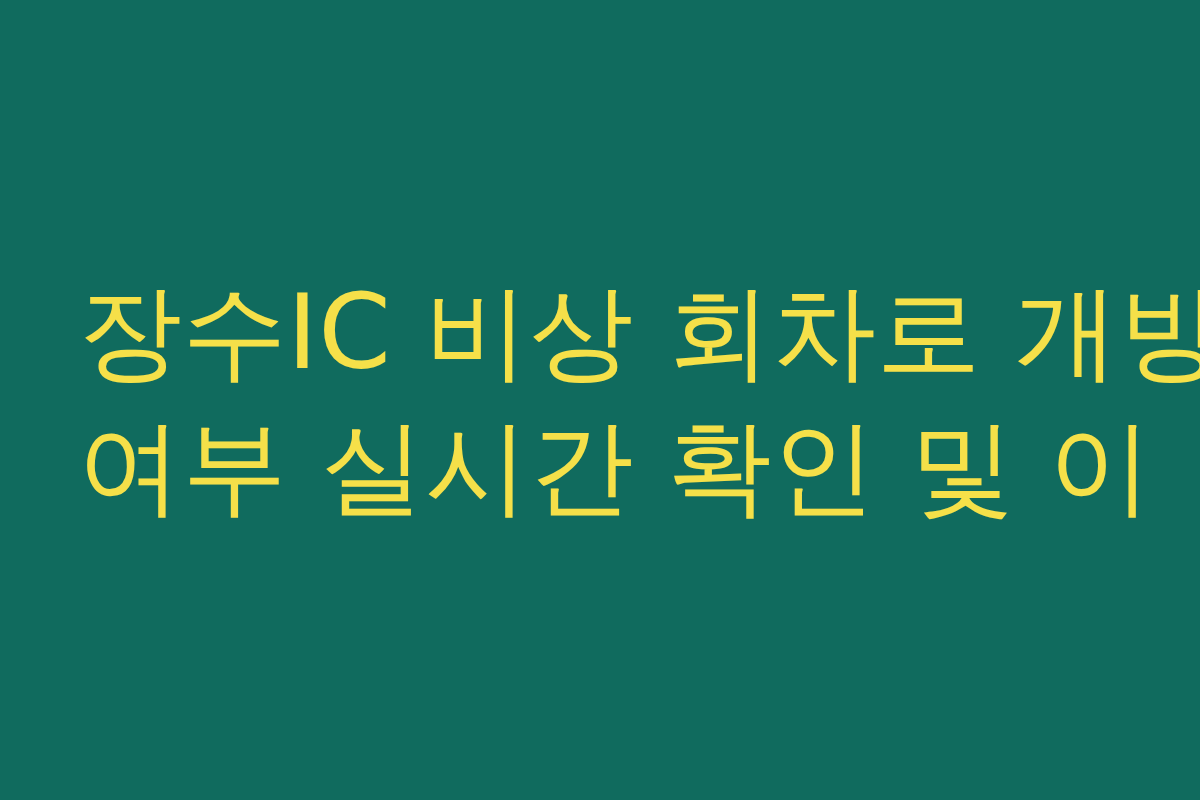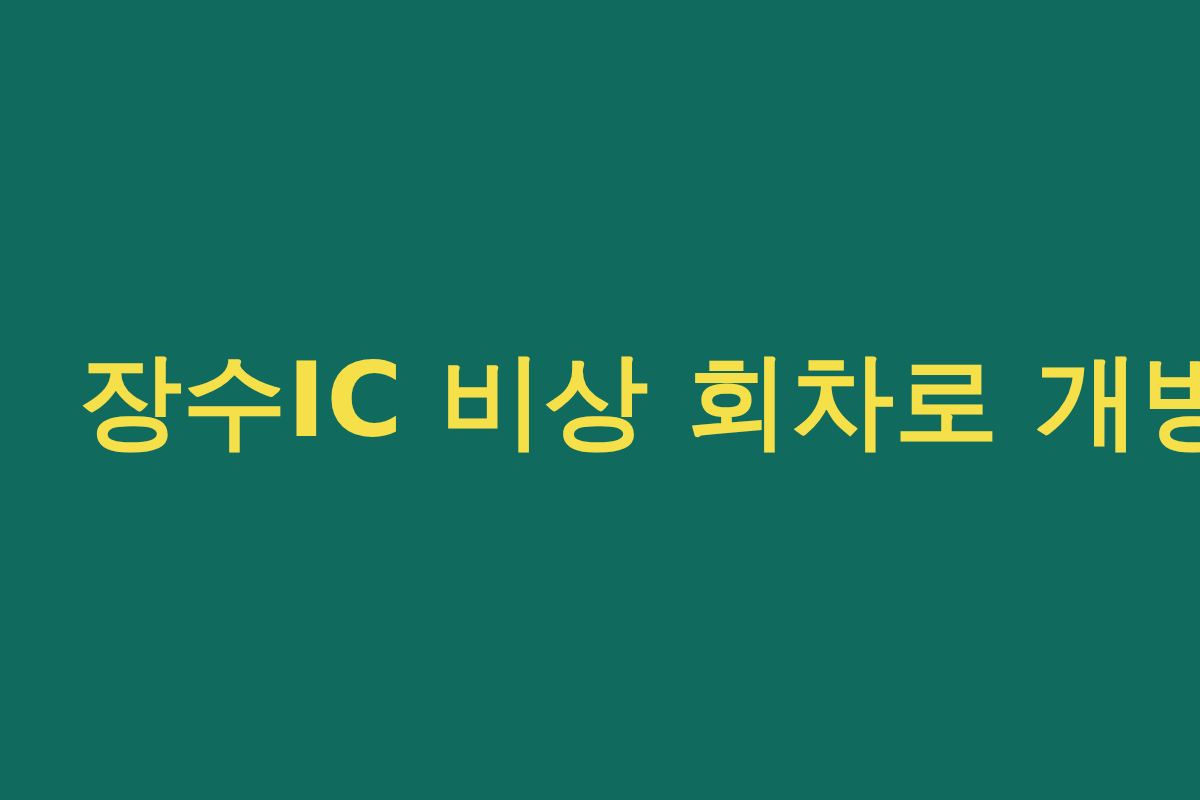--- a/index.html
+++ b/index.html
@@ -29,36 +29,37 @@
   }
 
   
   .headline {
     width: 100%;
     margin: 8px;
     text-align: center;
     color: #F5E049;
     font-family: "DejaVu Sans", "Liberation Sans", sans-serif;
     font-size: 104px;
-    font-weight: 700;
+    font-weight: 400;
     line-height: 135px;
     letter-spacing: 0.5px;
     word-break: keep-all;
     overflow-wrap: break-word;
     -webkit-font-smoothing: antialiased;
     text-rendering: optimizeLegibility;
   }
 
   .headline-line {
     display: block;
     white-space: nowrap;
   }
 </style>
 </head>
 <body>
 
 <div class="thumbnail-card" style="background: rgb(16, 107, 94); width: 1200px; height: 800px;">
 
   <h1 class="headline" style="color: rgb(245, 224, 73); text-align: center;">
     <span class="headline-line">장수IC 비상 회차로 개방</span>
+    <span class="headline-line">여부 실시간 확인 및 이</span>
   </h1>
 
 </div>
 
 </body></html>

